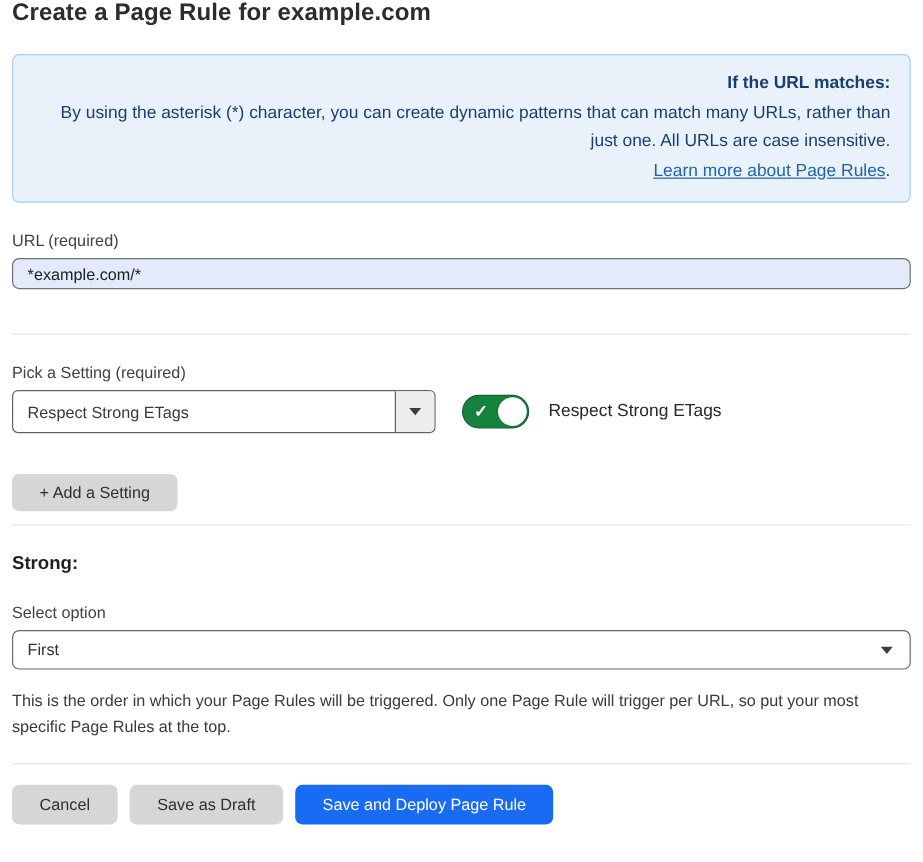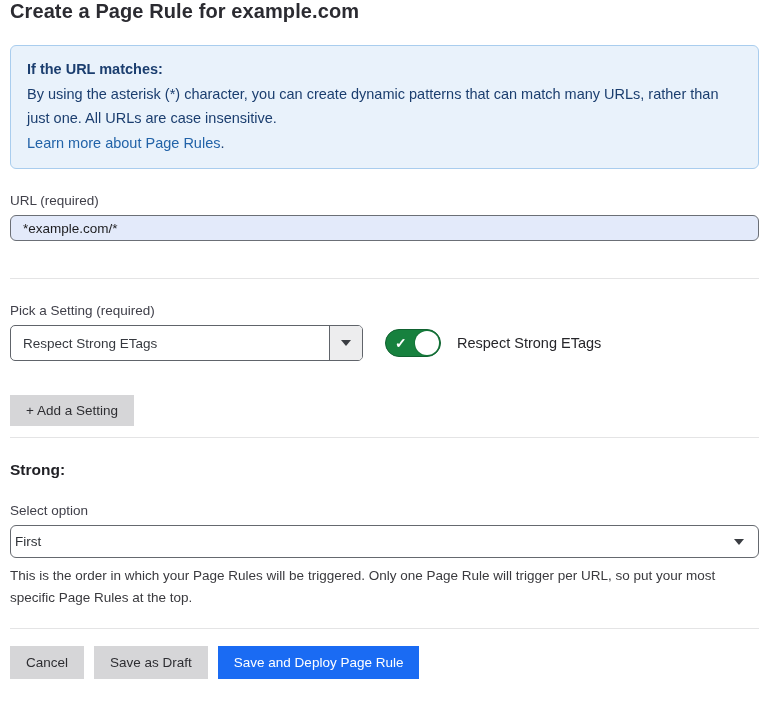--- a/index.html
+++ b/index.html
@@ -21,24 +21,26 @@
 
   .info-box {
     margin-top: 22px;
     background: #e9f2fb;
     border: 1px solid #a9cdee;
     border-radius: 6px;
     padding: 11px 16px 13px 16px;
     color: #1b3e6f;
     font-size: 14.5px;
     line-height: 24.5px;
+    text-align: right;
   }
   .info-box .info-heading { font-weight: bold; }
   .info-box a.info-link {
     color: #2263a8;
+    text-decoration: underline;
     cursor: pointer;
   }
   .info-box .info-link-suffix { color: #1b3e6f; }
 
   .field-label {
     display: block;
     font-size: 13.5px;
     color: #40404a;
     margin-top: 24px;
     margin-bottom: 7px;
@@ -147,23 +149,23 @@
     margin-left: 16px;
     font-size: 14.5px;
     color: #26262a;
   }
 
   .btn {
     display: inline-flex;
     align-items: center;
     justify-content: center;
     height: 33px;
-    padding: 0 16px;
+    padding: 0 23px;
     border: none;
-    border-radius: 0;
+    border-radius: 6px;
     font-family: "Liberation Sans", sans-serif;
     font-size: 13.5px;
     cursor: pointer;
   }
   .btn-gray {
     background: #d6d6d8;
     color: #2e2e32;
   }
   .btn-primary {
     background: #1a6bf3;
@@ -173,30 +175,30 @@
 
   .order-select {
     width: 100%;
     height: 33px;
     border: 1px solid #65696f;
     border-radius: 6px;
     background: #ffffff;
     display: flex;
     align-items: center;
     justify-content: space-between;
-    padding: 0 14px 0 4px;
+    padding: 0 14px 0 12px;
     cursor: pointer;
   }
   .order-select .select-value {
     font-size: 13.5px;
     color: #2f3237;
   }
 
   .help-text {
-    margin-top: 7px;
+    margin-top: 15px;
     font-size: 13.5px;
     line-height: 22px;
     color: #3a3a3e;
     max-width: 745px;
   }
 
   .footer-buttons {
     display: flex;
     gap: 10px;
     margin-top: 17px;

